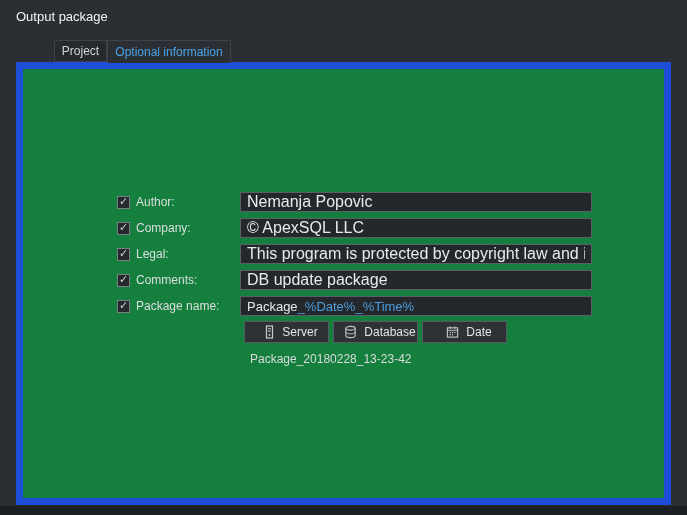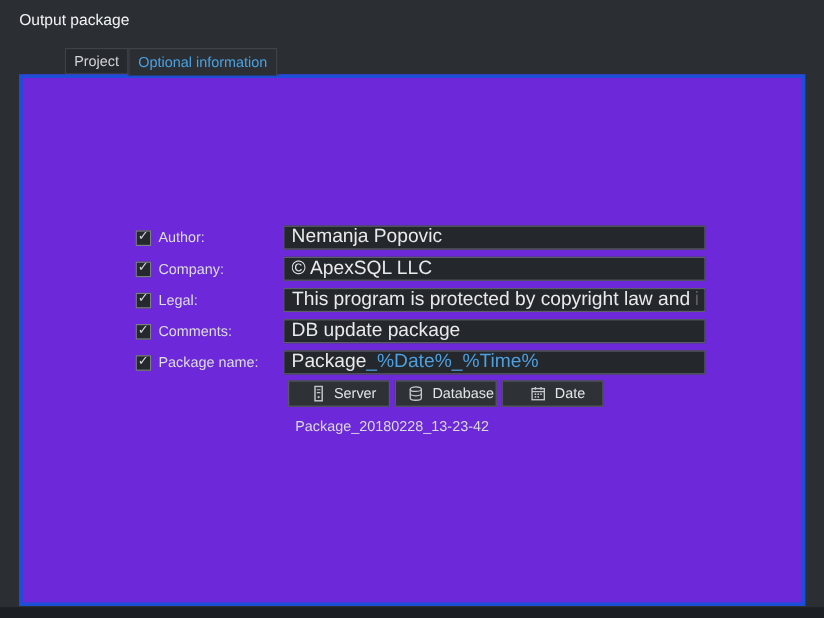--- a/index.html
+++ b/index.html
@@ -27,21 +27,21 @@
   }
   .tab.active {
     left:69px; width:124px; height:23px; z-index:3;
     background:#2b2f34;
     border:1px solid #3e4349; border-bottom:none;
     color:#4ba2e2;
   }
   .panel {
     position:absolute; left:16px; top:62px;
     width:655px; height:443px;
-    background:#6d28d9; border:3px solid #1d4ed8;
+    background:#15803d; border:7px solid #1d4ed8;
     z-index:1;
   }
   .row {
     position:absolute; left:94px; height:20px;
     display:flex; align-items:center;
   }
   .checkbox {
     width:13px; height:13px; margin-right:6px;
     background:#25282c; border:1px solid #7a8086;
     display:inline-flex; align-items:center; justify-content:center;
@@ -54,21 +54,21 @@
   }
   .field {
     width:352px; height:20px;
     background:#24272b; border:1px solid #5a6066;
     color:#e8eaec; font-size:16px; font-family:"Liberation Sans", sans-serif;
     padding:0 6px; outline:none;
   }
   .field-box {
     width:352px; height:20px;
     background:#24272b; border:1px solid #5a6066;
-    font-size:16px; display:flex; align-items:center;
+    font-size:13px; display:flex; align-items:center;
     padding:0 6px; white-space:nowrap; overflow:hidden;
   }
   .pkg-prefix { color:#e8eaec; }
   .pkg-tokens { color:#4d9fdf; }
   .tool-btn {
     position:absolute; top:252px; width:85px; height:22px;
     background:#2e3237; border:1px solid #555b61;
     display:flex; align-items:center; justify-content:center;
     gap:7px; padding-left:9px;
     font-size:12px; color:#e2e4e6; cursor:default;

